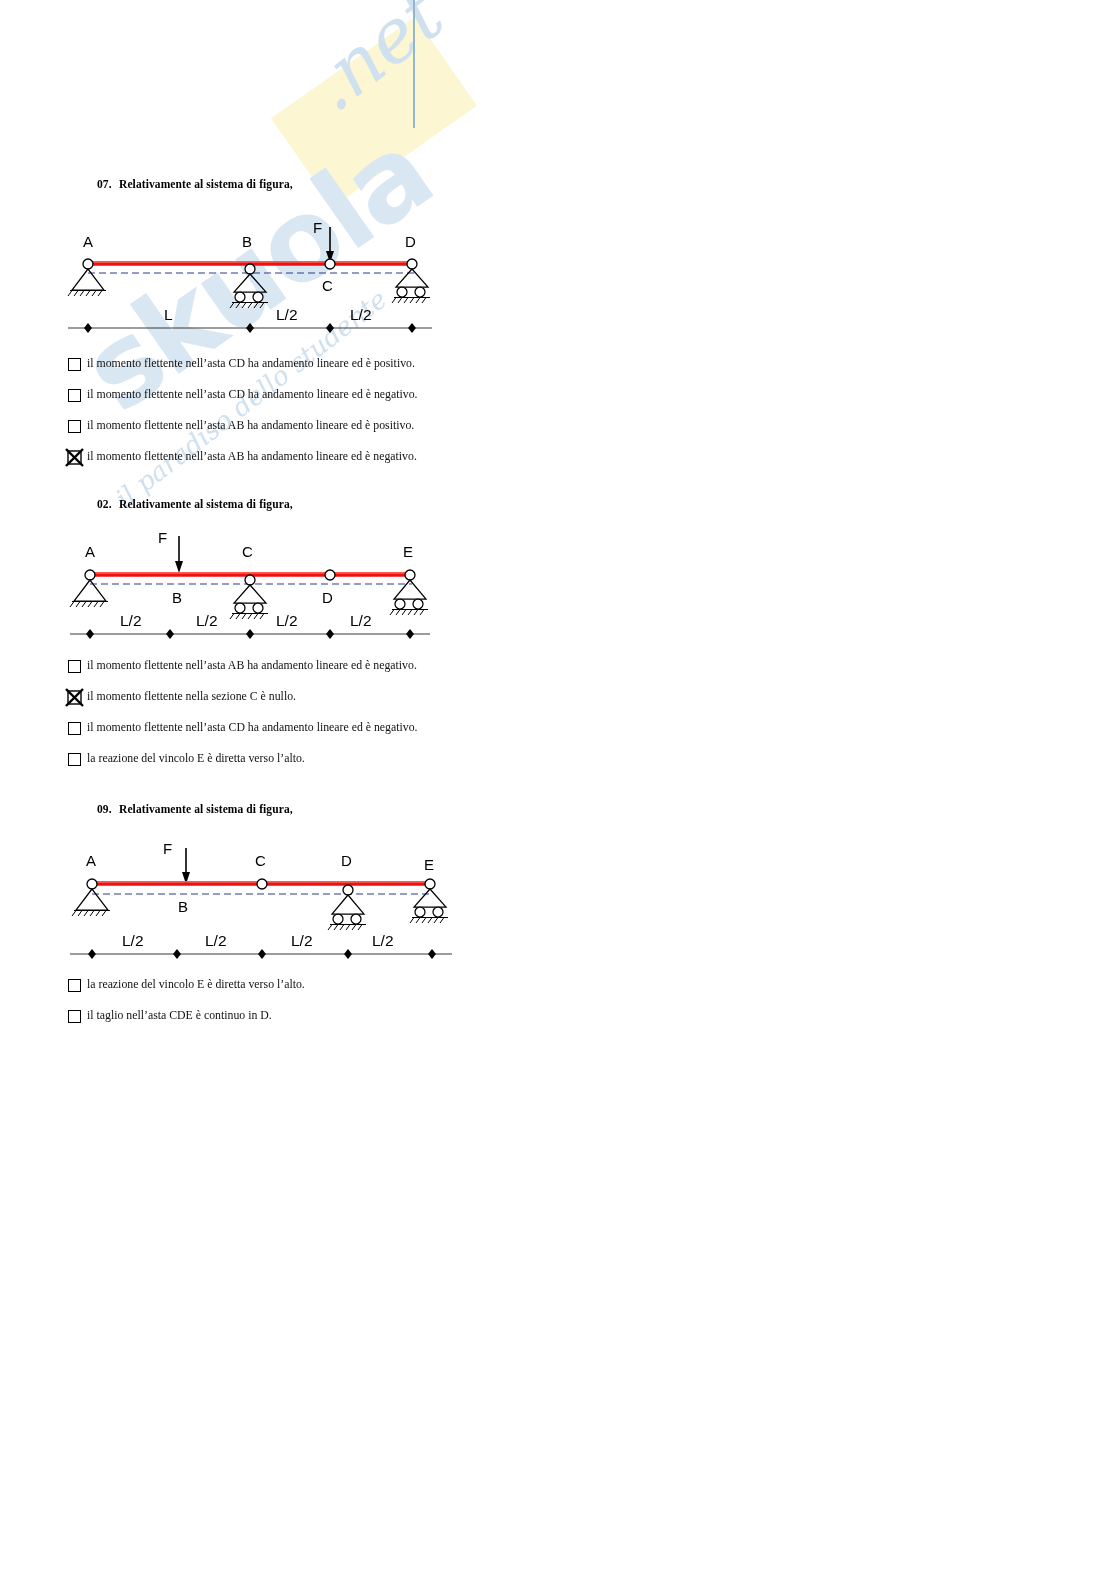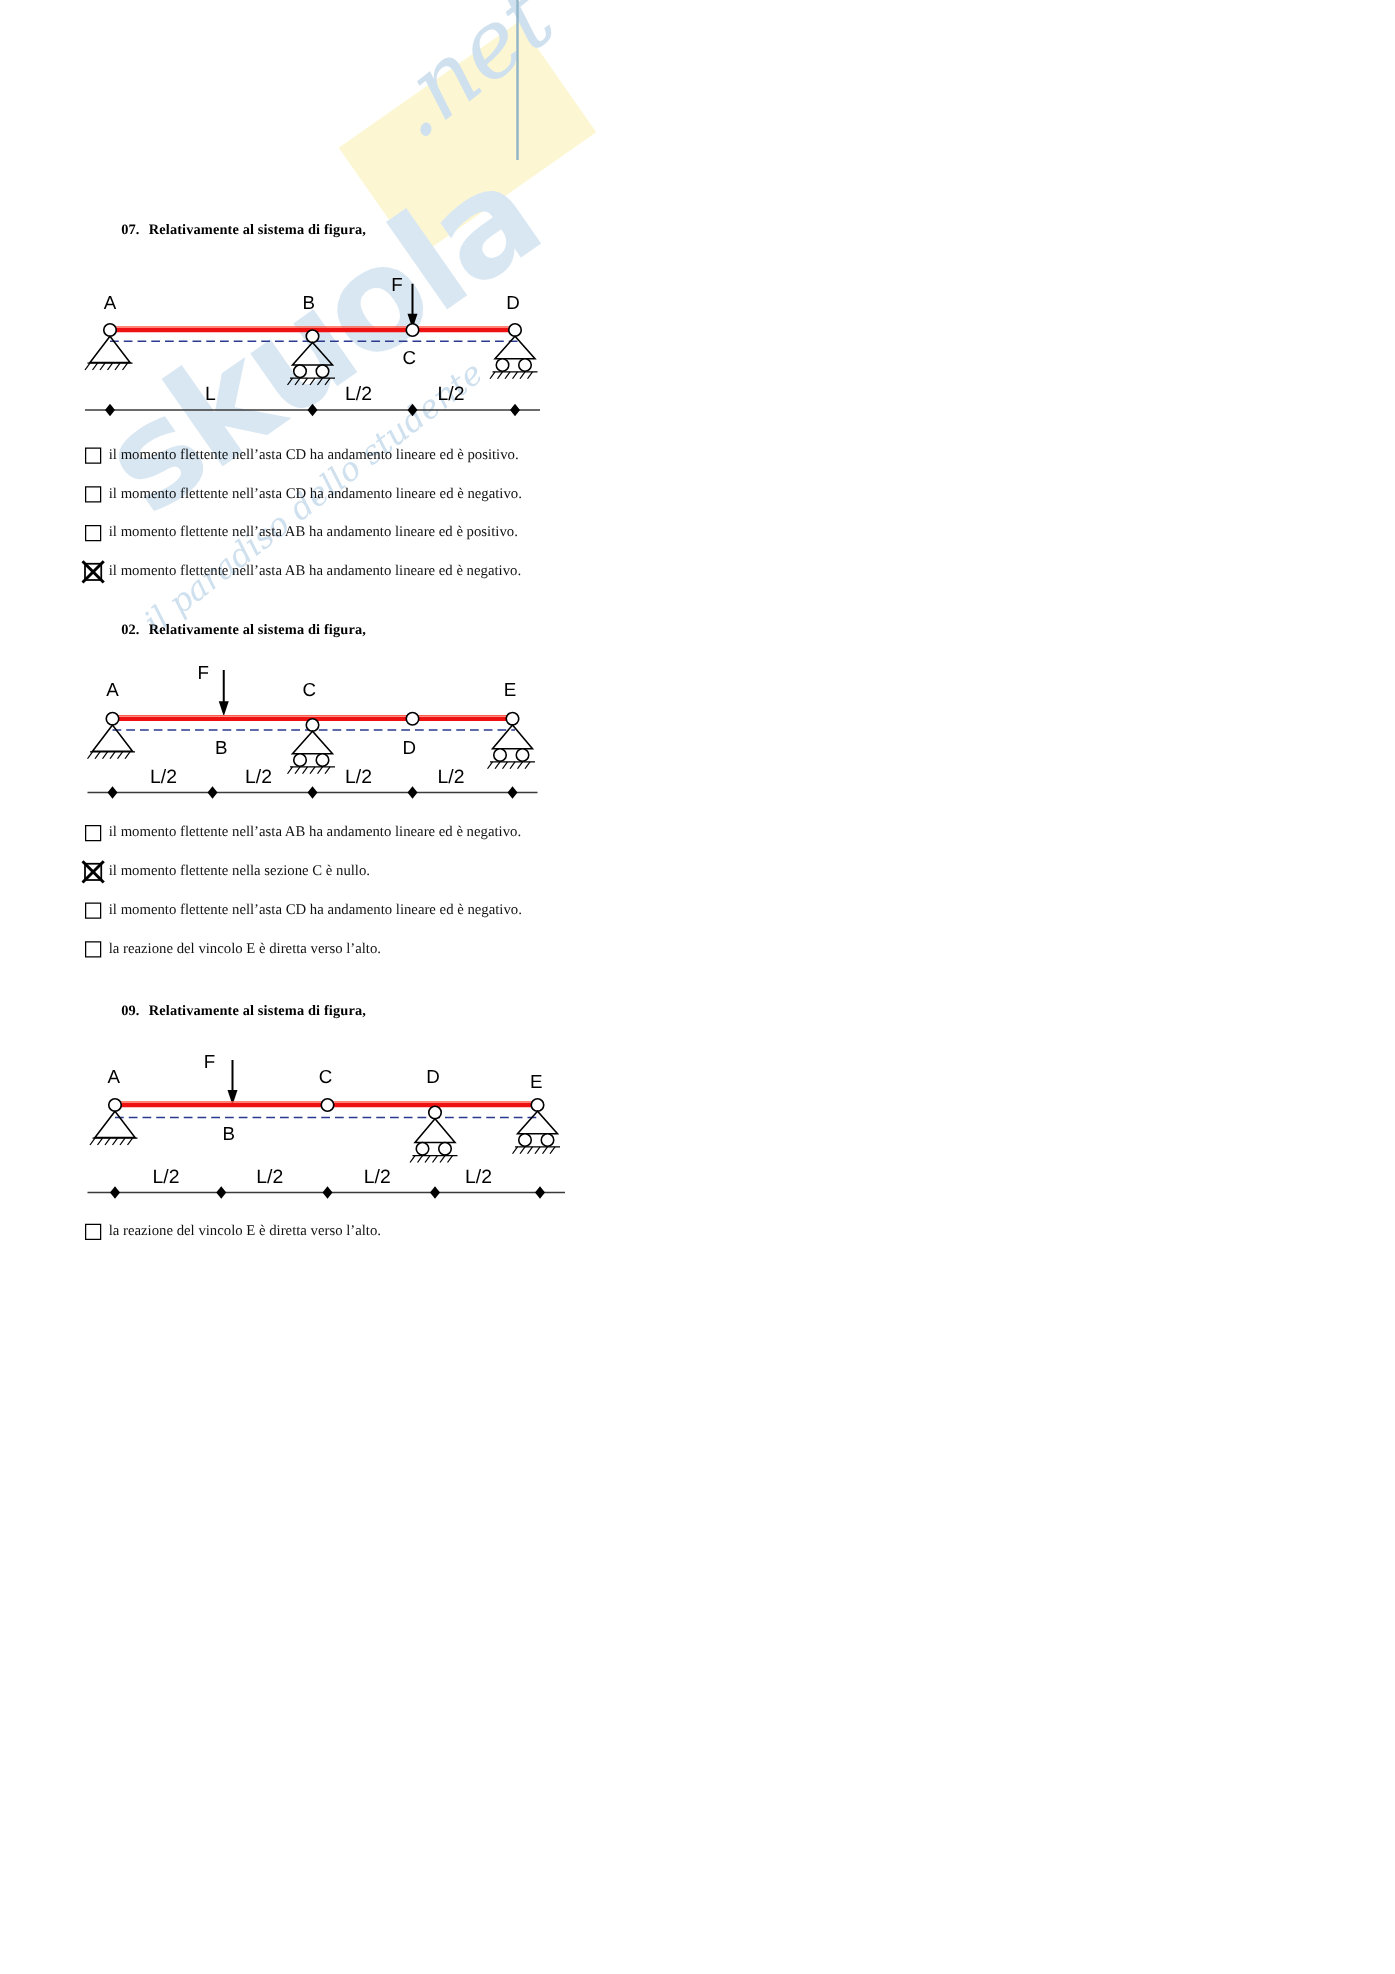--- a/index.html
+++ b/index.html
@@ -471,16 +471,20 @@
         <text class="dimlbl" x="291" y="118">L/2</text>
         <text class="dimlbl" x="372" y="118">L/2</text>
       </svg>
     </div>
 
     <div class="options" style="top:977px;">
       <div class="option-row">
         <span class="checkbox"></span>
         <span class="option-text">la reazione del vincolo E è diretta verso l’alto.</span>
       </div>
+      <div class="option-row">
+        <span class="checkbox"></span>
+        <span class="option-text">il taglio nell’asta CDE è continuo in D.</span>
+      </div>
     </div>
   </div>
 
 </div>
 
 </body></html>

